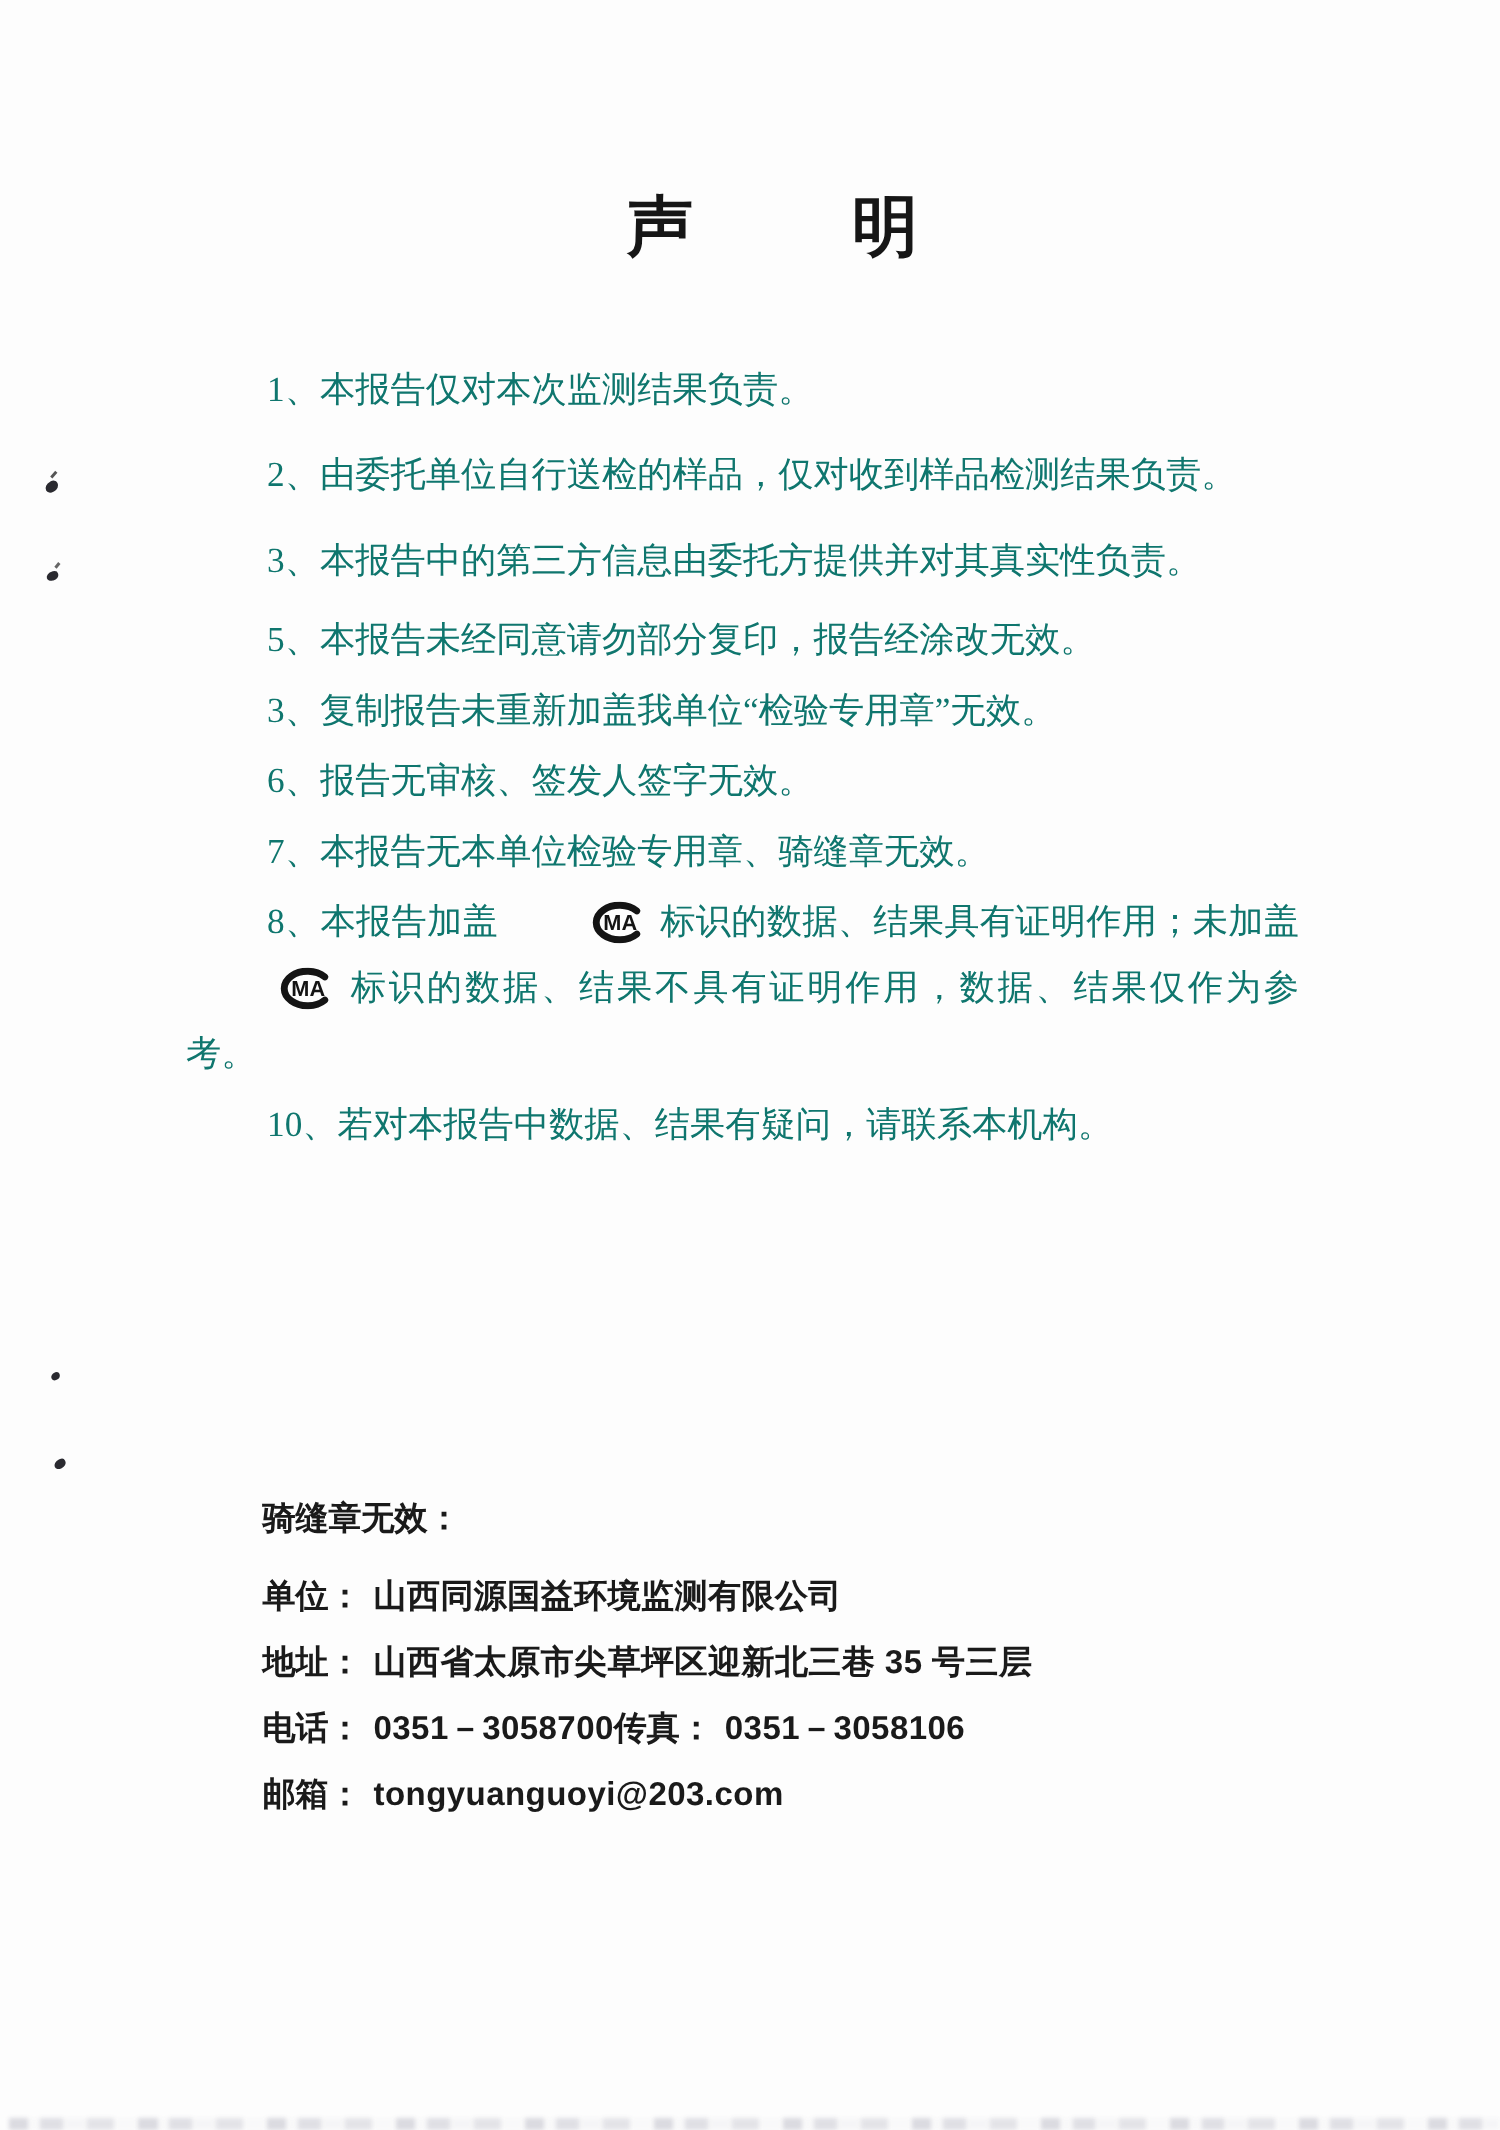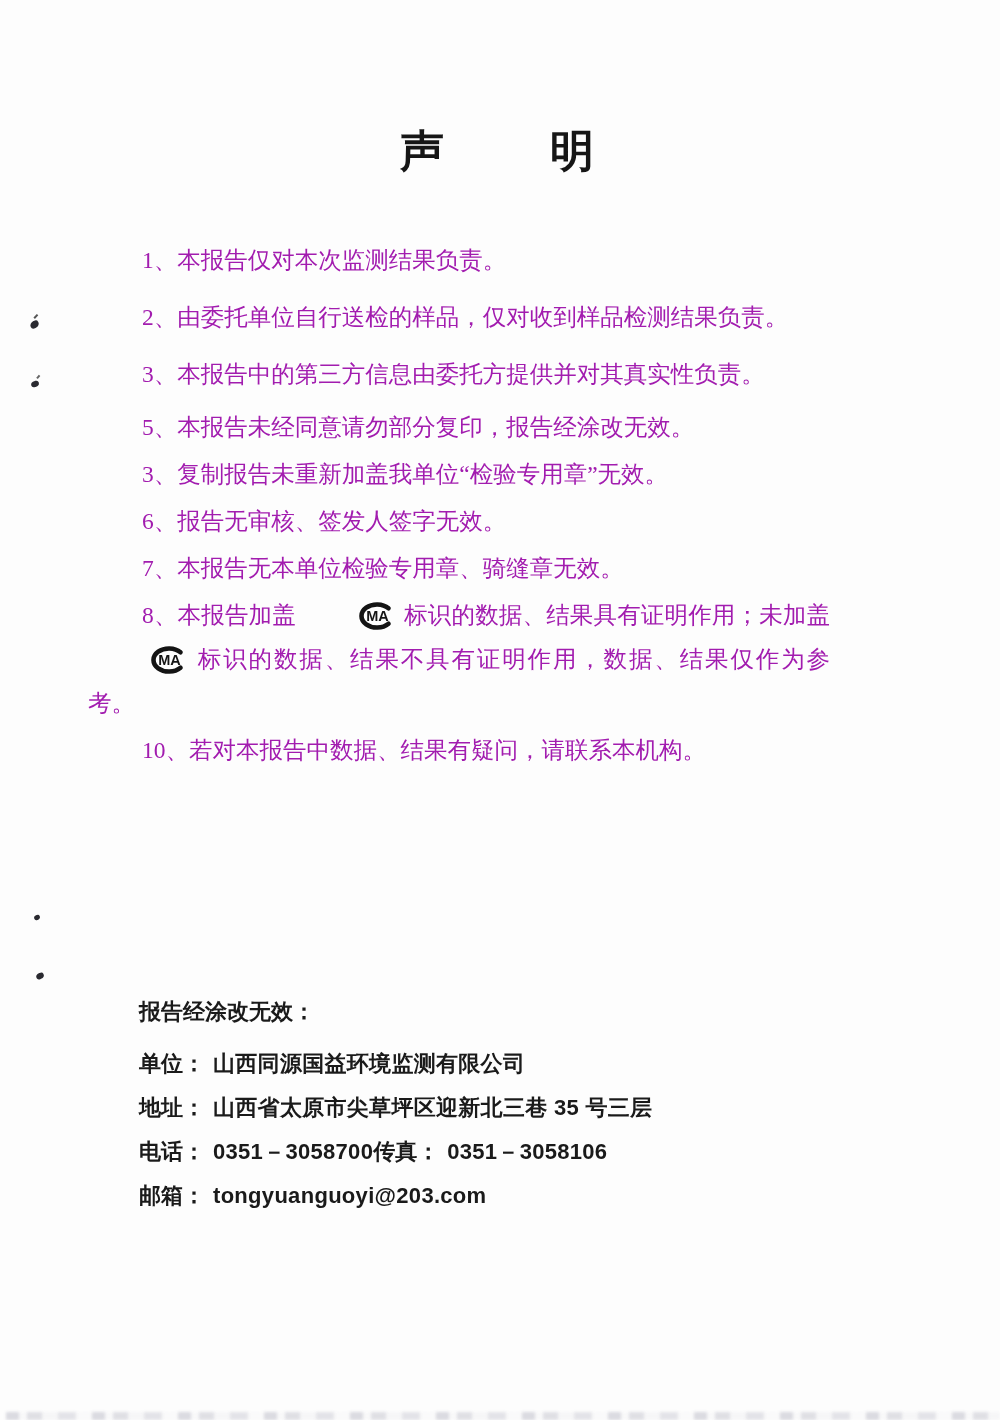--- a/index.html
+++ b/index.html
@@ -7,41 +7,42 @@
     position: relative;
     width: 1000px;
     height: 1420px;
     margin: 0 auto;
     background: #fdfdfd;
     box-sizing: border-box;
     padding-top: 130px;
     overflow: hidden;
     color: #1c1c1c;
     font-family: "Liberation Serif", "DejaVu Serif", serif;
+    padding-left: 36px;
   }
   .title {
     margin: 0;
     text-align: center;
     font-size: 44px;
     line-height: 44px;
     font-weight: bold;
     letter-spacing: 6px;
     white-space: pre;
     color: #161616;
   }
   .statements {
     margin: 64px 0 0 88px;
     width: 742px;
     font-size: 23.5px;
   }
   .statement {
     margin: 0 0 3px 0;
     line-height: 44px;
     text-indent: 54px;
-    color: #a21caf;
+    color: #0f766e;
     text-align: justify;
   }
   .statement:nth-child(1), .statement:nth-child(2) { margin-bottom: 13px; }
   .statement:nth-child(3) { margin-bottom: 9px; }
   .cma { display: inline-block; margin: 0 7px; }
   .cma svg { vertical-align: -7px; }
   .contact {
     margin: 225px 0 0 139px;
     font-family: "Liberation Sans", "DejaVu Sans", sans-serif;
     font-size: 22px;
@@ -98,21 +99,21 @@
             <path d="M31.5 6.3 A15.5 11.5 0 1 0 31.5 21.7" fill="none" stroke="#141414" stroke-width="4.6" stroke-linecap="round"></path>
             <text x="20.5" y="19" text-anchor="middle" font-size="14.5" font-weight="bold" font-family="Liberation Sans, DejaVu Sans, sans-serif" fill="#141414">MA</text>
           </svg></span>标识的数据、结果具有证明作用；未加盖<span class="cma"><svg viewBox="0 0 40 28" width="40" height="28" aria-hidden="true">
             <path d="M31.5 6.3 A15.5 11.5 0 1 0 31.5 21.7" fill="none" stroke="#141414" stroke-width="4.6" stroke-linecap="round"></path>
             <text x="20.5" y="19" text-anchor="middle" font-size="14.5" font-weight="bold" font-family="Liberation Sans, DejaVu Sans, sans-serif" fill="#141414">MA</text>
           </svg></span>标识的数据、结果不具有证明作用，数据、结果仅作为参考。</p>
       <p class="statement">10、若对本报告中数据、结果有疑问，请联系本机构。</p>
     </div>
 
   <div class="contact">
-    <p class="contact-heading">报告经涂改无效：</p>
+    <p class="contact-heading">骑缝章无效：</p>
     <div>
         <div class="contact-line line-0"><span class="pair"><span class="clabel">单位：</span><span class="cvalue">山西同源国益环境监测有限公司</span></span></div>
         <div class="contact-line line-1"><span class="pair"><span class="clabel">地址：</span><span class="cvalue">山西省太原市尖草坪区迎新北三巷 35 号三层</span></span></div>
         <div class="contact-line line-2"><span class="pair"><span class="clabel">电话：</span><span class="cvalue">0351－3058700</span></span><span class="pair"><span class="clabel">传真：</span><span class="cvalue">0351－3058106</span></span></div>
         <div class="contact-line line-4"><span class="pair"><span class="clabel">邮箱：</span><span class="cvalue">tongyuanguoyi@203.com</span></span></div>
       </div>
   </div>
 
   <span class="speck speck-1"></span>
   <span class="speck speck-2"></span>

